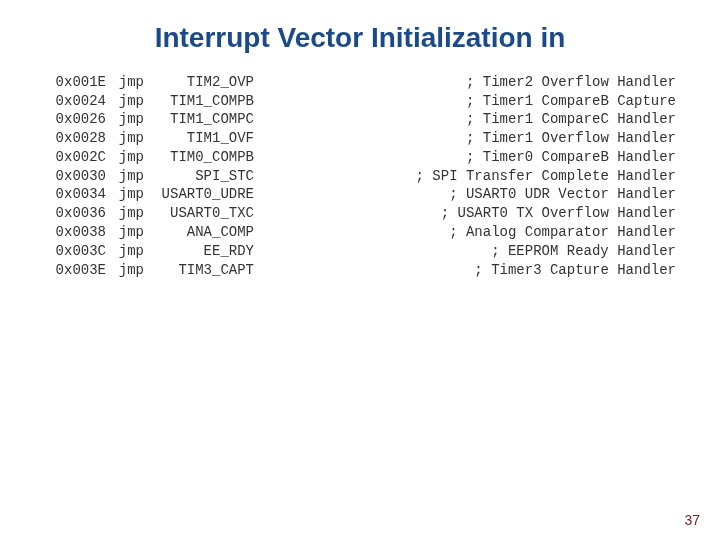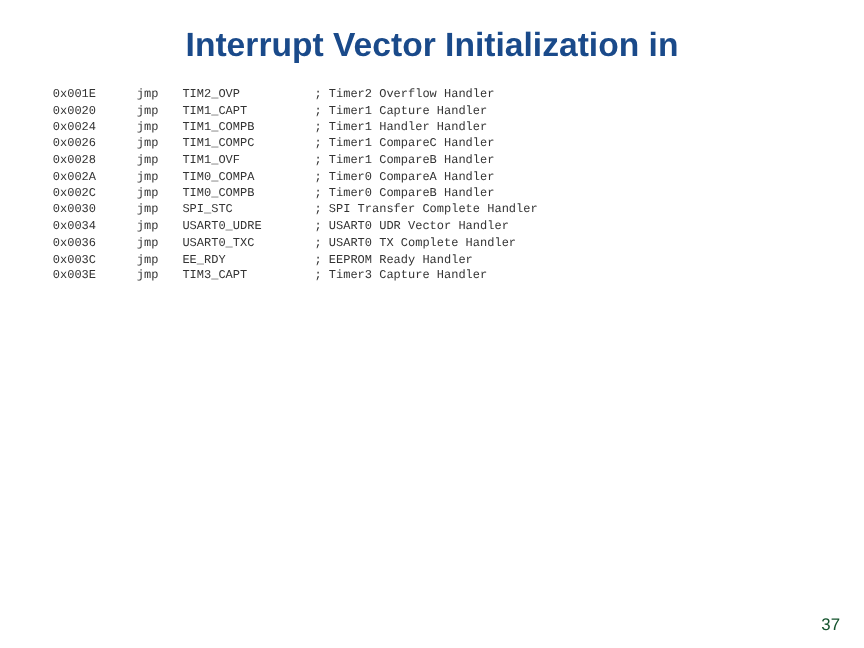--- a/index.html
+++ b/index.html
@@ -21,88 +21,77 @@
     .title {
       text-align: center;
       font-size: 28px;
       font-weight: bold;
       color: #1a4a8a;
       margin-bottom: 16px;
       line-height: 1.3;
     }
     .code-table {
       font-family: 'Courier New', Courier, monospace;
-      font-size: 10px;
+      font-size: 14px;
       color: #333;
       width: 100%;
       border-collapse: collapse;
+      text-align: right;
     }
     .code-table td {
       padding: 1.4px 4px;
       white-space: nowrap;
       vertical-align: top;
     }
     .col-addr { width: 70px; }
     .col-instr { width: 38px; }
     .col-label { width: 110px; }
     .col-comment { }
     .page-number {
       position: absolute;
       bottom: 12px;
       right: 20px;
       font-size: 14px;
-      color: #14532d;
+      color: #7f1d1d;
       text-align: right;
     }
   </style>
 </head>
 <body>
 
 <div class="page-container">
   <div class="title">
     <span>Interrupt Vector Initialization in</span><br>
   </div>
 
   <table class="code-table">
     <tbody id="code-body">
         <tr>
       <td class="col-addr">0x001E</td>
       <td class="col-instr">jmp</td>
       <td class="col-label">TIM2_OVP</td>
       <td class="col-comment">; Timer2 Overflow Handler</td>
     </tr>
         <tr>
-      <td class="col-addr">0x0020</td>
-      <td class="col-instr">jmp</td>
-      <td class="col-label">TIM1_CAPT</td>
-      <td class="col-comment">; Timer1 Capture Handler</td>
-    </tr>
-        <tr>
       <td class="col-addr">0x0024</td>
       <td class="col-instr">jmp</td>
       <td class="col-label">TIM1_COMPB</td>
-      <td class="col-comment">; Timer1 Handler Handler</td>
+      <td class="col-comment">; Timer1 CompareB Capture</td>
     </tr>
         <tr>
       <td class="col-addr">0x0026</td>
       <td class="col-instr">jmp</td>
       <td class="col-label">TIM1_COMPC</td>
       <td class="col-comment">; Timer1 CompareC Handler</td>
     </tr>
         <tr>
       <td class="col-addr">0x0028</td>
       <td class="col-instr">jmp</td>
       <td class="col-label">TIM1_OVF</td>
-      <td class="col-comment">; Timer1 CompareB Handler</td>
-    </tr>
-        <tr>
-      <td class="col-addr">0x002A</td>
-      <td class="col-instr">jmp</td>
-      <td class="col-label">TIM0_COMPA</td>
-      <td class="col-comment">; Timer0 CompareA Handler</td>
+      <td class="col-comment">; Timer1 Overflow Handler</td>
     </tr>
         <tr>
       <td class="col-addr">0x002C</td>
       <td class="col-instr">jmp</td>
       <td class="col-label">TIM0_COMPB</td>
       <td class="col-comment">; Timer0 CompareB Handler</td>
     </tr>
         <tr>
       <td class="col-addr">0x0030</td>
       <td class="col-instr">jmp</td>
@@ -112,21 +101,27 @@
         <tr>
       <td class="col-addr">0x0034</td>
       <td class="col-instr">jmp</td>
       <td class="col-label">USART0_UDRE</td>
       <td class="col-comment">; USART0 UDR Vector Handler</td>
     </tr>
         <tr>
       <td class="col-addr">0x0036</td>
       <td class="col-instr">jmp</td>
       <td class="col-label">USART0_TXC</td>
-      <td class="col-comment">; USART0 TX Complete Handler</td>
+      <td class="col-comment">; USART0 TX Overflow Handler</td>
+    </tr>
+        <tr>
+      <td class="col-addr">0x0038</td>
+      <td class="col-instr">jmp</td>
+      <td class="col-label">ANA_COMP</td>
+      <td class="col-comment">; Analog Comparator Handler</td>
     </tr>
         <tr>
       <td class="col-addr">0x003C</td>
       <td class="col-instr">jmp</td>
       <td class="col-label">EE_RDY</td>
       <td class="col-comment">; EEPROM Ready Handler</td>
     </tr>
         <tr>
       <td class="col-addr">0x003E</td>
       <td class="col-instr">jmp</td>

